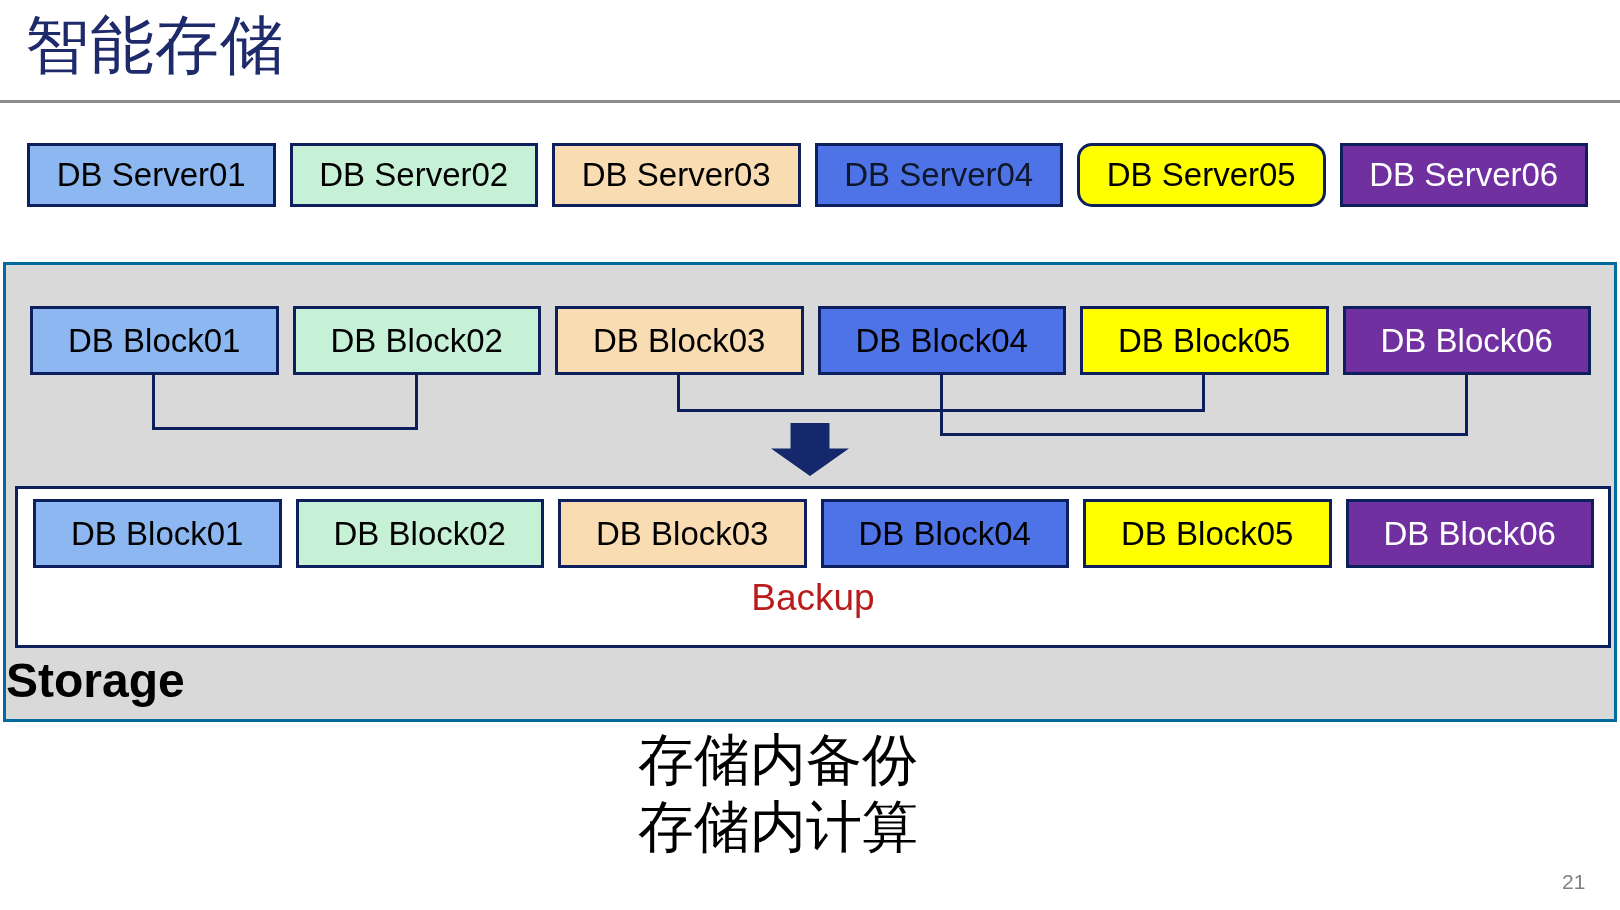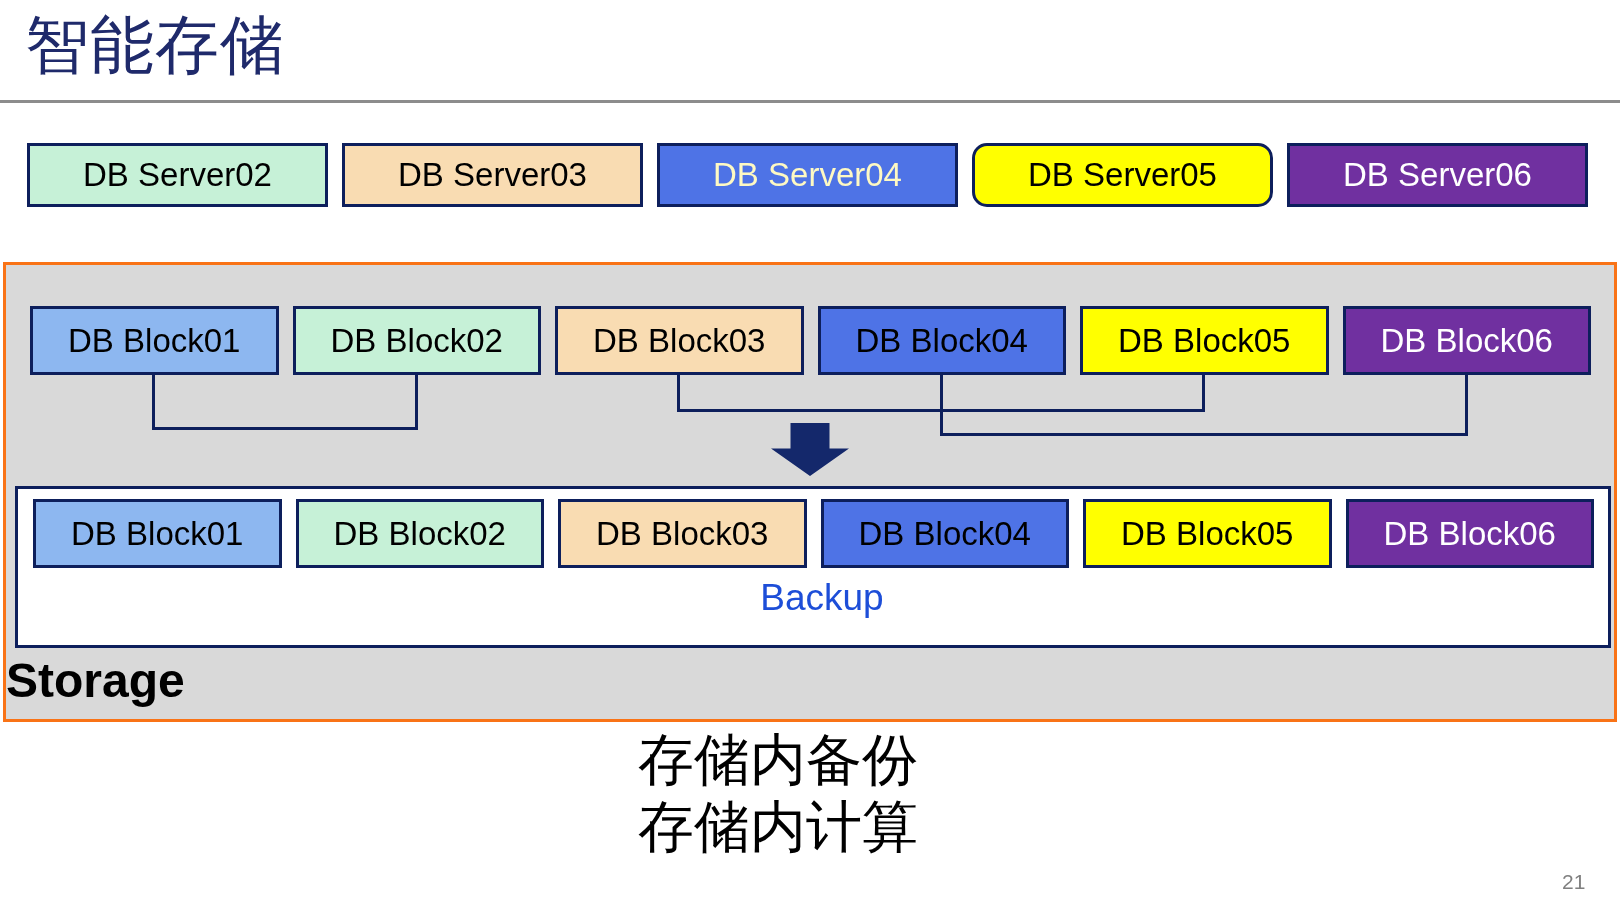--- a/index.html
+++ b/index.html
@@ -41,21 +41,21 @@
     align-items: center;
     justify-content: center;
     font-size: 33px;
     white-space: nowrap;
   }
   .gray-container {
     position: absolute;
     left: 3px; top: 262px;
     width: 1614px; height: 460px;
     background: #D9D9D9;
-    border: 3px solid #f97316;
+    border: 3px solid #0369a1;
   }
   .top-block-row {
     left: 24px; top: 41px;
     width: 1561px; height: 69px;
   }
   .connector {
     position: absolute;
     background: #0D1F5C;
   }
   .down-arrow {
@@ -71,25 +71,25 @@
     width: 1596px; height: 162px;
     background: #ffffff;
     border: 3px solid #0D1F5C;
   }
   .bottom-block-row {
     left: 15px; top: 10px;
     width: 1561px; height: 69px;
   }
   .backup-label {
     position: absolute;
-    left: 9px; top: 88px;
+    left: 0; top: 88px;
     width: 100%;
     text-align: center;
     font-size: 37px;
-    color: #1d4ed8;
+    color: #b91c1c;
   }
   .storage-label {
     position: absolute;
     left: 0; top: 388px;
     width: 100%;
     font-size: 48px;
     font-weight: bold;
     color: #000000;
   }
   .caption {
@@ -107,23 +107,24 @@
     color: #808080;
   }
 </style>
 </head>
 <body>
 
 <div class="slide-title">智能存储</div>
 <div class="title-rule"></div>
 
 <div class="box-row server-row">
+  <div class="box" style="background: rgb(141, 183, 240); color: rgb(0, 0, 0);">DB Server01</div>
   <div class="box" style="background: rgb(198, 241, 215); color: rgb(0, 0, 0);">DB Server02</div>
   <div class="box" style="background: rgb(249, 220, 178); color: rgb(0, 0, 0);">DB Server03</div>
-  <div class="box" style="background: rgb(78, 115, 230); color: #fef9c3;">DB Server04</div>
+  <div class="box" style="background: rgb(78, 115, 230); color: #0f172a;">DB Server04</div>
   <div class="box" style="background: rgb(255, 255, 0); color: rgb(0, 0, 0); border-radius: 15px;">DB Server05</div>
   <div class="box" style="background: rgb(112, 48, 160); color: rgb(255, 255, 255);">DB Server06</div>
 </div>
 
 <div class="gray-container">
 
   <div class="box-row top-block-row">
     <div class="box" style="background: rgb(141, 183, 240); color: rgb(0, 0, 0);">DB Block01</div>
     <div class="box" style="background: rgb(198, 241, 215); color: rgb(0, 0, 0);">DB Block02</div>
     <div class="box" style="background: rgb(249, 220, 178); color: rgb(0, 0, 0);">DB Block03</div>

